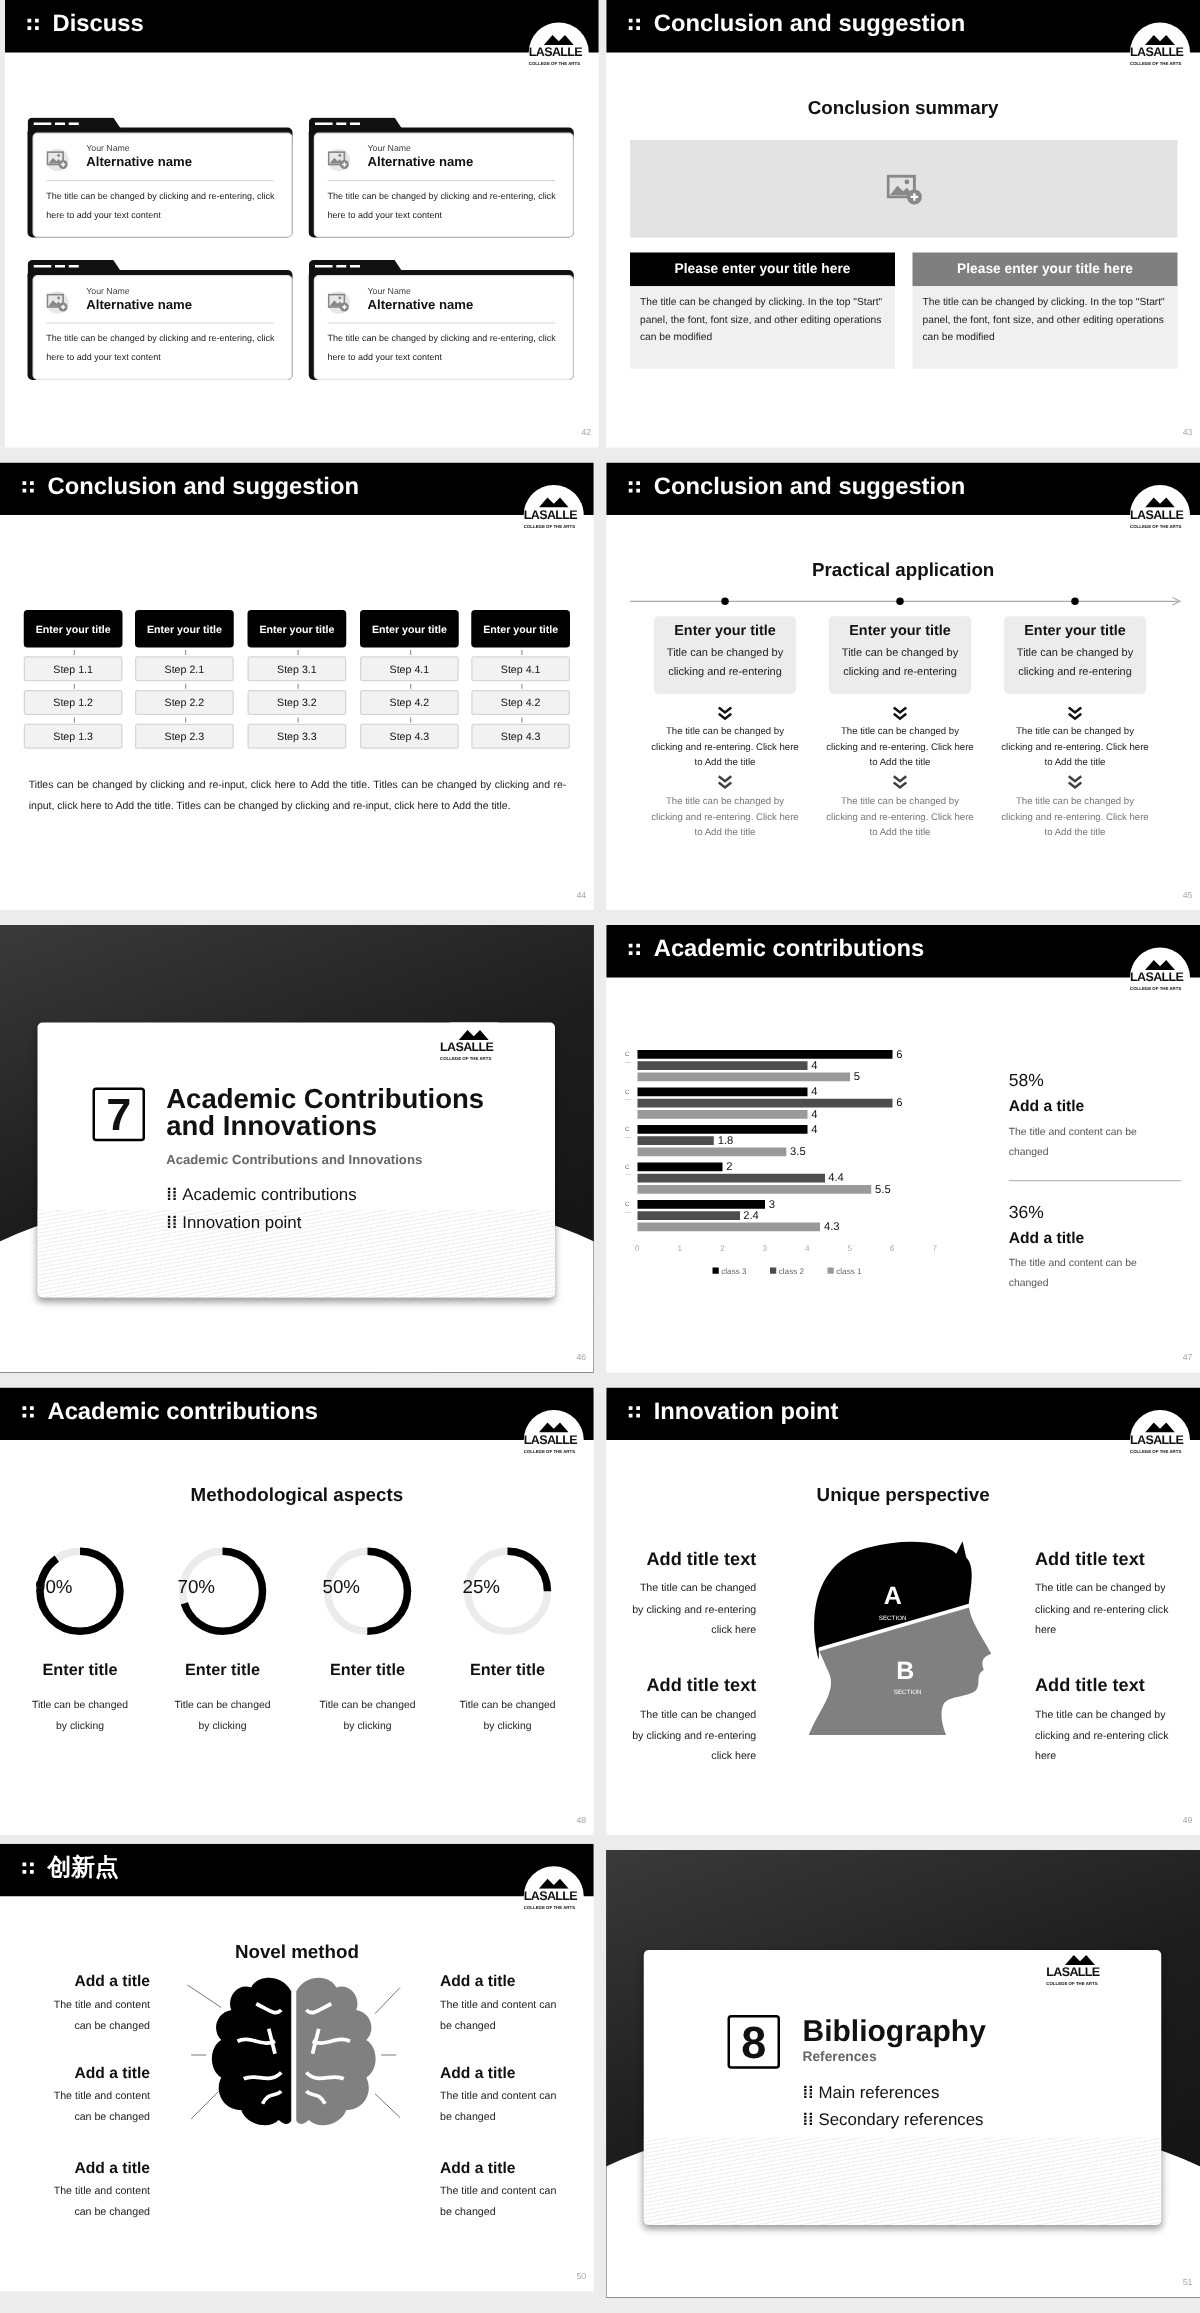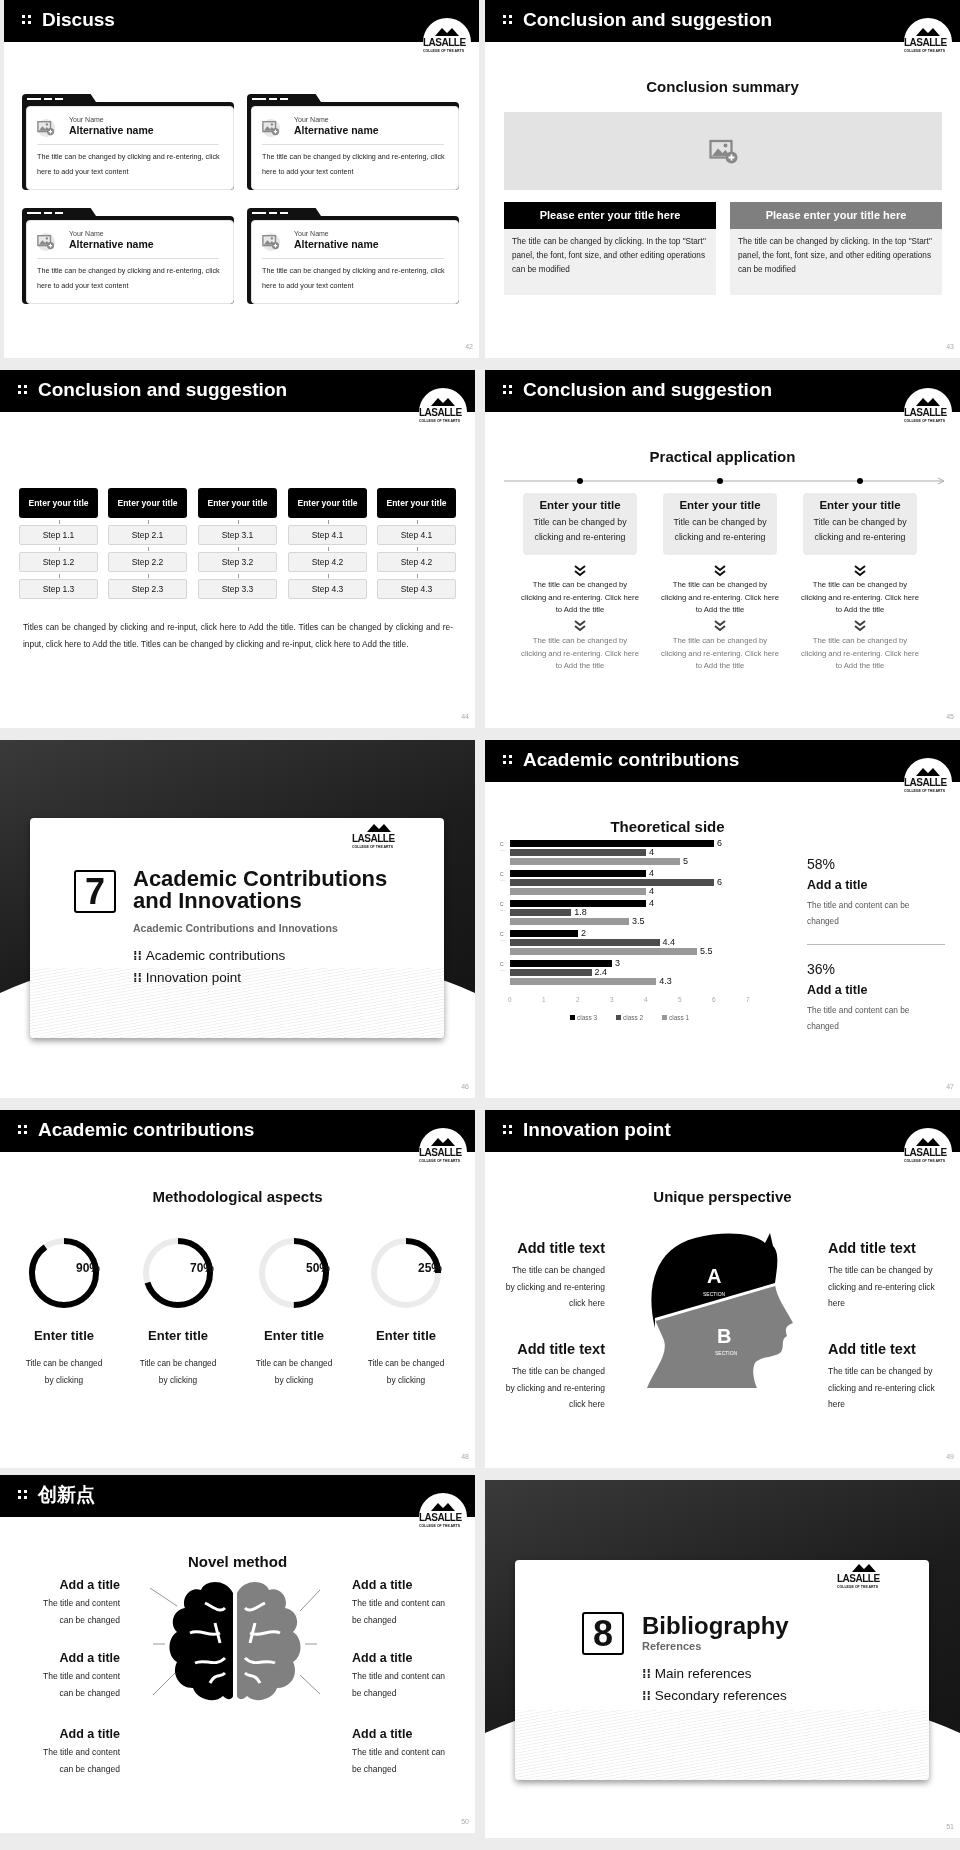--- a/index.html
+++ b/index.html
@@ -51,21 +51,21 @@
 .num{position:absolute;border:2px solid #000;border-radius:3px;font-weight:bold;text-align:center}
 
 .bar{position:absolute;height:7px}
 .bv{position:absolute;font-size:9px}
 .axl{position:absolute;font-size:6.5px;color:#aaa}
 .st .p{font-size:14px;font-weight:normal;position:absolute}
 .st .h{font-size:12.5px;font-weight:bold;position:absolute}
 .st .d{font-size:8.3px;line-height:16px;color:#555;position:absolute}
 
 .ring{position:absolute;width:72px;height:72px}
-.ring .v{position:absolute;left:0;right:0;top:24px;text-align:right;font-weight:bold;font-size:12px}
+.ring .v{position:absolute;left:0;right:0;top:24px;text-align:left;font-weight:normal;font-size:15px}
 .rt{position:absolute;width:110px;text-align:center;font-weight:bold;font-size:13px}
 .rd{position:absolute;width:110px;text-align:center;font-size:8.3px;line-height:16.5px;color:#222}
 
 .it{position:absolute;font-weight:bold;font-size:14.5px}
 .id{position:absolute;font-size:8.5px;line-height:16.5px;color:#222}
 .r{text-align:right}
 .nt{position:absolute;font-weight:bold;font-size:12.5px}
 .nd{position:absolute;font-size:8.5px;line-height:17px;color:#222}
 </style>
 </head>
@@ -365,21 +365,20 @@
       </span>
     <span>Academic contributions</span>
   </div>
   <div class="logo">
       <svg class="m">
         <use href="#logo-mark"></use>
       </svg>
       <div class="t">LASALLE</div>
       <div class="s">COLLEGE OF THE ARTS</div>
     </div>
-  <div class="ctitle" style="top:78px;left:-110px">Theoretical side</div>
   <div id="chart" style="position:absolute;left:15px;top:100px;width:230px;height:150px">
       <div class="axl" style="left:0;top:2px;color:#666;font-size:5px;line-height:5px">C<br>…</div>
       <div class="bar" style="left:10px;top:0px;width:204px;background:#000000"></div>
       <div class="bv" style="left:217px;top:-2px">6</div>
       <div class="bar" style="left:10px;top:9px;width:136px;background:#4d4d4d"></div>
       <div class="bv" style="left:149px;top:7px">4</div>
       <div class="bar" style="left:10px;top:18px;width:170px;background:#999999"></div>
       <div class="bv" style="left:183px;top:16px">5</div>
       <div class="axl" style="left:0;top:32px;color:#666;font-size:5px;line-height:5px">C<br>…</div>
       <div class="bar" style="left:10px;top:30px;width:136px;background:#000000"></div>

